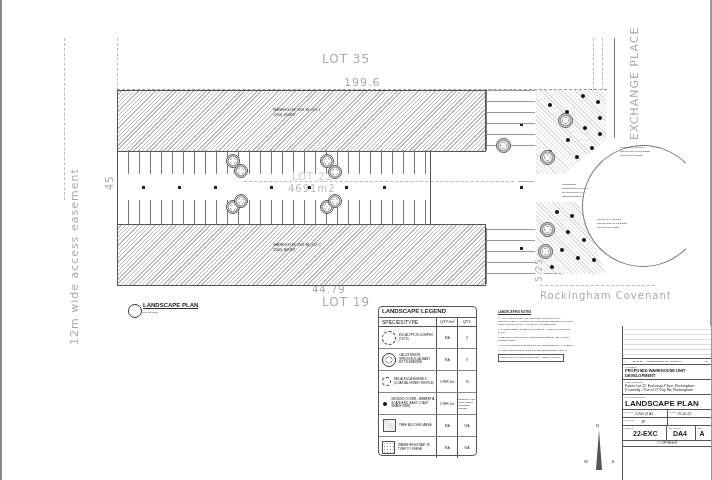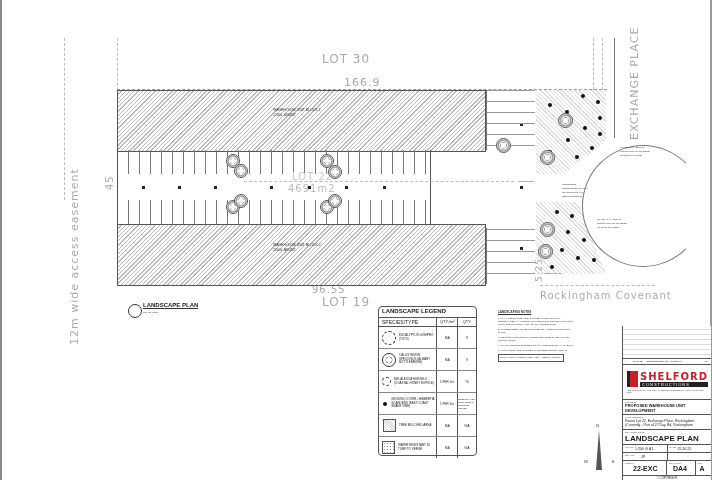--- a/index.html
+++ b/index.html
@@ -34,25 +34,25 @@
 </head>
 <body>
 
 <div class="frame-left"></div>
 <div class="frame-right"></div>
 
 <div class="dash-v" style="left:64px;top:38px;height:162px;"></div>
 <div class="dash-v" style="left:117px;top:38px;height:162px;"></div>
 <div class="lbl" style="left:-10px;top:265px;font-size:11px;transform:rotate(-90deg);transform-origin:left top;white-space:nowrap;left:68px;top:345px;">12m wide access easement</div>
 
-<div class="lbl" style="left:322px;top:52px;font-size:12px;">LOT 30</div>
-<div class="lbl" style="left:344px;top:76px;font-size:11px;">166.9</div>
+<div class="lbl" style="left:322px;top:52px;font-size:12px;">LOT 35</div>
+<div class="lbl" style="left:344px;top:76px;font-size:11px;">199.6</div>
 <div class="lbl" style="left:322px;top:295px;font-size:12px;">LOT 19</div>
 
-<div class="lbl" style="left:312px;top:284px;font-size:10px;">96.55</div>
+<div class="lbl" style="left:312px;top:284px;font-size:10px;">44.79</div>
 <div class="lbl" style="left:104px;top:190px;font-size:10px;transform:rotate(-90deg);transform-origin:left top;">45</div>
 
 <div class="dash-h" style="left:117px;top:89px;width:490px;border-color:#999;"></div>
 
 <div class="hatch" style="left:117px;top:90px;width:367px;height:60px;">
   <div class="tiny" style="left:155px;top:17px;">WAREHOUSE UNIT BLOCK 1</div>
   <div class="tiny" style="left:155px;top:22px;">1200L,UNUNT</div>
 </div>
 
 <div class="hatch" style="left:117px;top:224px;width:367px;height:60px;">
@@ -224,30 +224,20 @@
 
 <div class="title-block">
   <div class="rev-table" style="background:repeating-linear-gradient(0deg,transparent 0 4px,#ddd 4px 5px);">
     <div style="position:absolute;left:0;bottom:0;width:100%;height:5px;border-top:1px solid #555;background:#fff;display:flex;font-size:2.5px;align-items:center;">
       <span style="width:8px;padding-left:2px;">A</span>
       <span style="width:14px;">25.10.22</span>
       <span style="flex:1;">DESCRIPTION OF APPROVAL</span>
       <span style="width:6px;">JP</span>
     </div>
   </div>
-  <div class="logo" style="border-bottom:1px solid #555;flex-direction:column;align-items:flex-start;justify-content:center;height:34px;position:relative;">
-    <div style="display:flex;align-items:center;">
-      <span style="width:8px;height:16px;background:#c8202a;display:block;margin-right:2px;border-left:3px solid #222;"></span>
-      <div>
-        <div style="font-size:10px;font-weight:bold;color:#c8202a;letter-spacing:1px;font-family:'DejaVu Sans',sans-serif;">SHELFORD</div>
-        <div style="font-size:4px;background:#222;color:#fff;letter-spacing:1px;padding:0 2px;">CONSTRUCTIONS</div>
-      </div>
-    </div>
-    <div class="tiny" style="position:static;font-size:2px;line-height:2.5px;margin-top:2px;width:80px;">ABN 17 003 236 669 · Reg. 6029 · 16 Stuart Rd, Rockingham WA 6168 · ph (08) 9527 0333</div>
-  </div>
   <div class="tb-row" style="height:14px;">
     <span class="sm">PROJECT</span>
     <div style="position:absolute;left:2px;top:4px;font-size:4px;font-weight:bold;line-height:4.5px;width:80px;">PROPOSED WAREHOUSE UNIT DEVELOPMENT</div>
   </div>
   <div class="tb-row" style="height:14px;">
     <span class="sm">SITE ADDRESS</span>
     <div style="position:absolute;left:2px;top:4px;font-size:3.5px;line-height:4px;width:84px;">Future Lot 22, Exchange Place, Rockingham (Currently - Part of 27 Day Rd, Rockingham</div>
   </div>
   <div class="tb-row" style="height:14px;">
     <span class="sm">DRAWING TITLE</span>

